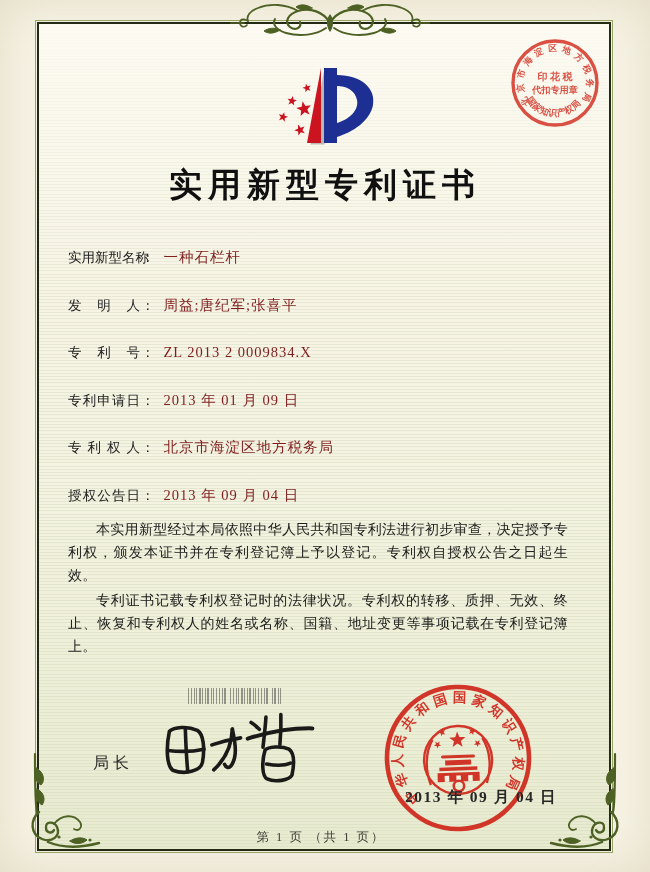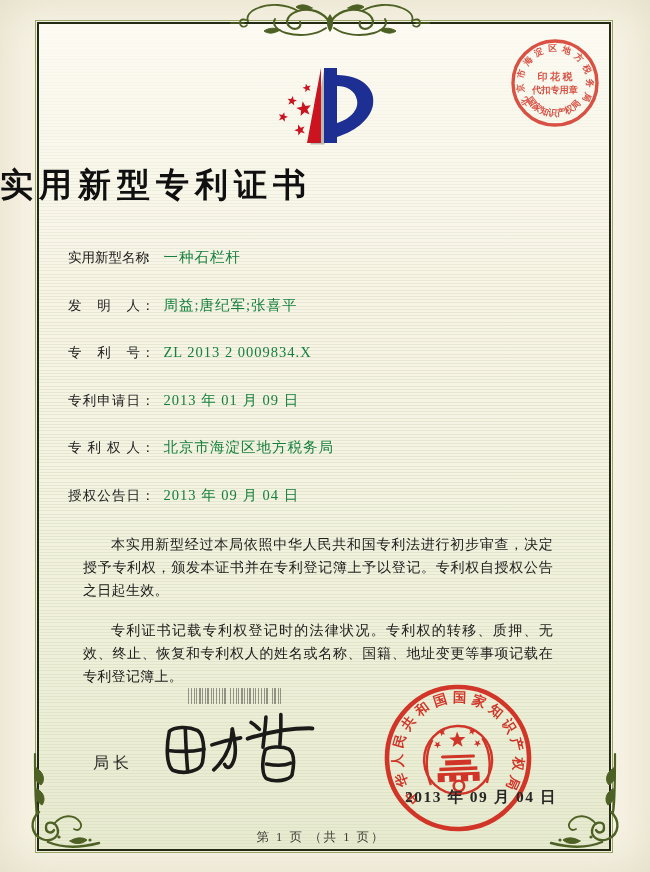--- a/index.html
+++ b/index.html
@@ -19,32 +19,32 @@
         rgba(222,231,196,.35) 80%, rgba(216,226,188,.5) 100%),
       repeating-linear-gradient(180deg, rgba(125,150,92,.16) 0 1px, rgba(0,0,0,0) 1px 3.2px),
       #f6f3e3;
     border:2px solid #222a13;
     outline:1px solid #97a566;
     outline-offset:1px;
     box-sizing:border-box;
   }
   .abs{position:absolute;}
   .cert-no{left:57px; top:74px; font-size:14px; letter-spacing:2.5px; color:#30302c;}
-  .title{left:0; right:0; top:163px; text-align:left; font-size:33px; font-weight:bold;
+  .title{left:0; right:0; top:163px; text-align:center; font-size:33px; font-weight:bold;
          letter-spacing:6px; color:#101010;}
   .fields{left:68px; top:248px; width:520px; display:flex; flex-direction:column; gap:28.5px;
           font-size:14.5px;}
   .frow{white-space:nowrap; line-height:19px;}
   .flabel{display:inline-flex; justify-content:space-between; width:72px; font-size:13.5px;
           vertical-align:baseline; color:#222;}
   .fcolon{margin:0 9px 0 1px; font-size:13.5px;}
-  .fvalue{font-size:14.5px; letter-spacing:1px; color:#15803d;}
+  .fvalue{font-size:14.5px; letter-spacing:1px; color:#7f1d1d;}
   .body-text{left:67px; top:517px; width:502px; font-size:14px; line-height:23.2px;
              text-align:justify; color:#20201e; letter-spacing:.3px;}
-  .body-text p{margin:16px; text-indent:2em;}
+  .body-text p{margin:1px; text-indent:2em;}
   .barcode{left:188px; top:688px; width:93px; height:16px; opacity:.5;
     background:repeating-linear-gradient(90deg,#3a3a3a 0 1px, transparent 1px 2.5px,
       #3a3a3a 2.5px 4.2px, transparent 4.2px 6px, #3a3a3a 6px 6.8px, transparent 6.8px 8.4px);}
   .signer-title{left:93px; top:753px; font-size:16px; letter-spacing:4px; color:#2a2a28;}
   .seal-date{left:405px; top:787px; font-size:15.5px; letter-spacing:1.5px; color:#262624;
              font-weight:bold; z-index:6;}
   .footer{left:0; right:8px; top:829px; text-align:center; font-size:12.5px; letter-spacing:2px;
           color:#3c3c35;}
   .sr{position:absolute; width:1px; height:1px; overflow:hidden; clip:rect(0 0 0 0); white-space:nowrap;}
   svg text{font-family:"Liberation Serif","DejaVu Serif",serif;}

